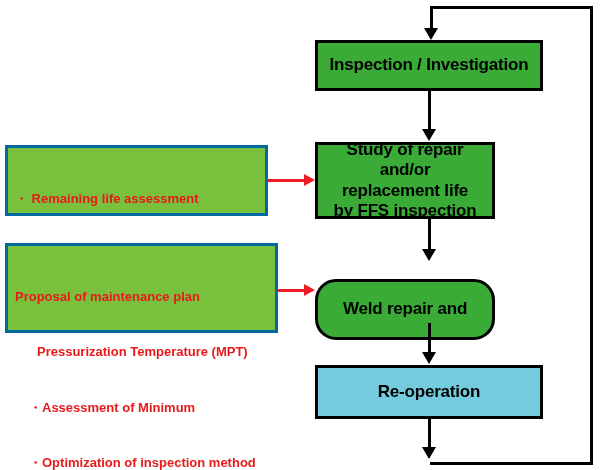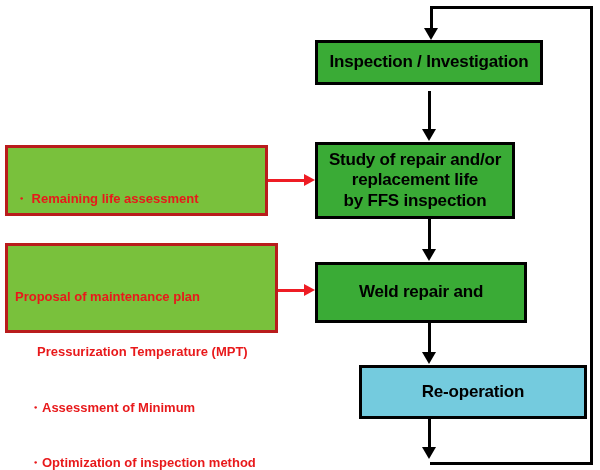--- a/index.html
+++ b/index.html
@@ -30,30 +30,30 @@
     color: #000000;
     font-weight: bold;
     font-size: 17px;
     line-height: 1.18;
     letter-spacing: -0.2px;
     padding: 2px 6px;
   }
   .flow-box.green { background: #3aab36; }
   .flow-box.blue  { background: #74cbde; }
 
-  #box-inspection { left: 315px; top: 40px;  width: 228px; height: 45px; }
-  #box-study      { left: 315px; top: 142px; width: 200px; height: 77px; }
-  #box-weld       { left: 315px; top: 262px; width: 212px; height: 61px; }
-  #box-reop       { left: 315px; top: 365px; width: 228px; height: 54px; margin-left: 44px; }
+  #box-inspection { left: 315px; top: 40px;  width: 228px; height: 51px; }
+  #box-study      { left: 315px; top: 142px; width: 180px; height: 77px; }
+  #box-weld       { left: 315px; top: 279px; width: 180px; height: 61px; border-radius: 21px; }
+  #box-reop       { left: 315px; top: 365px; width: 228px; height: 54px; }
 
   
   .note-box {
     position: absolute;
     box-sizing: border-box;
-    border: 3px solid #b91c1c;
+    border: 3px solid #0369a1;
     background: #79c13c;
     color: #e8191b;
     font-weight: bold;
     font-size: 13px;
     line-height: 1.42;
     padding: 5px 7px 5px 7px;
     white-space: pre;
   }
   #note-assessment { left: 5px;  top: 145px; width: 263px; height: 71px; }
   #note-maintenance{ left: 5px;  top: 243px; width: 273px; height: 90px; }

